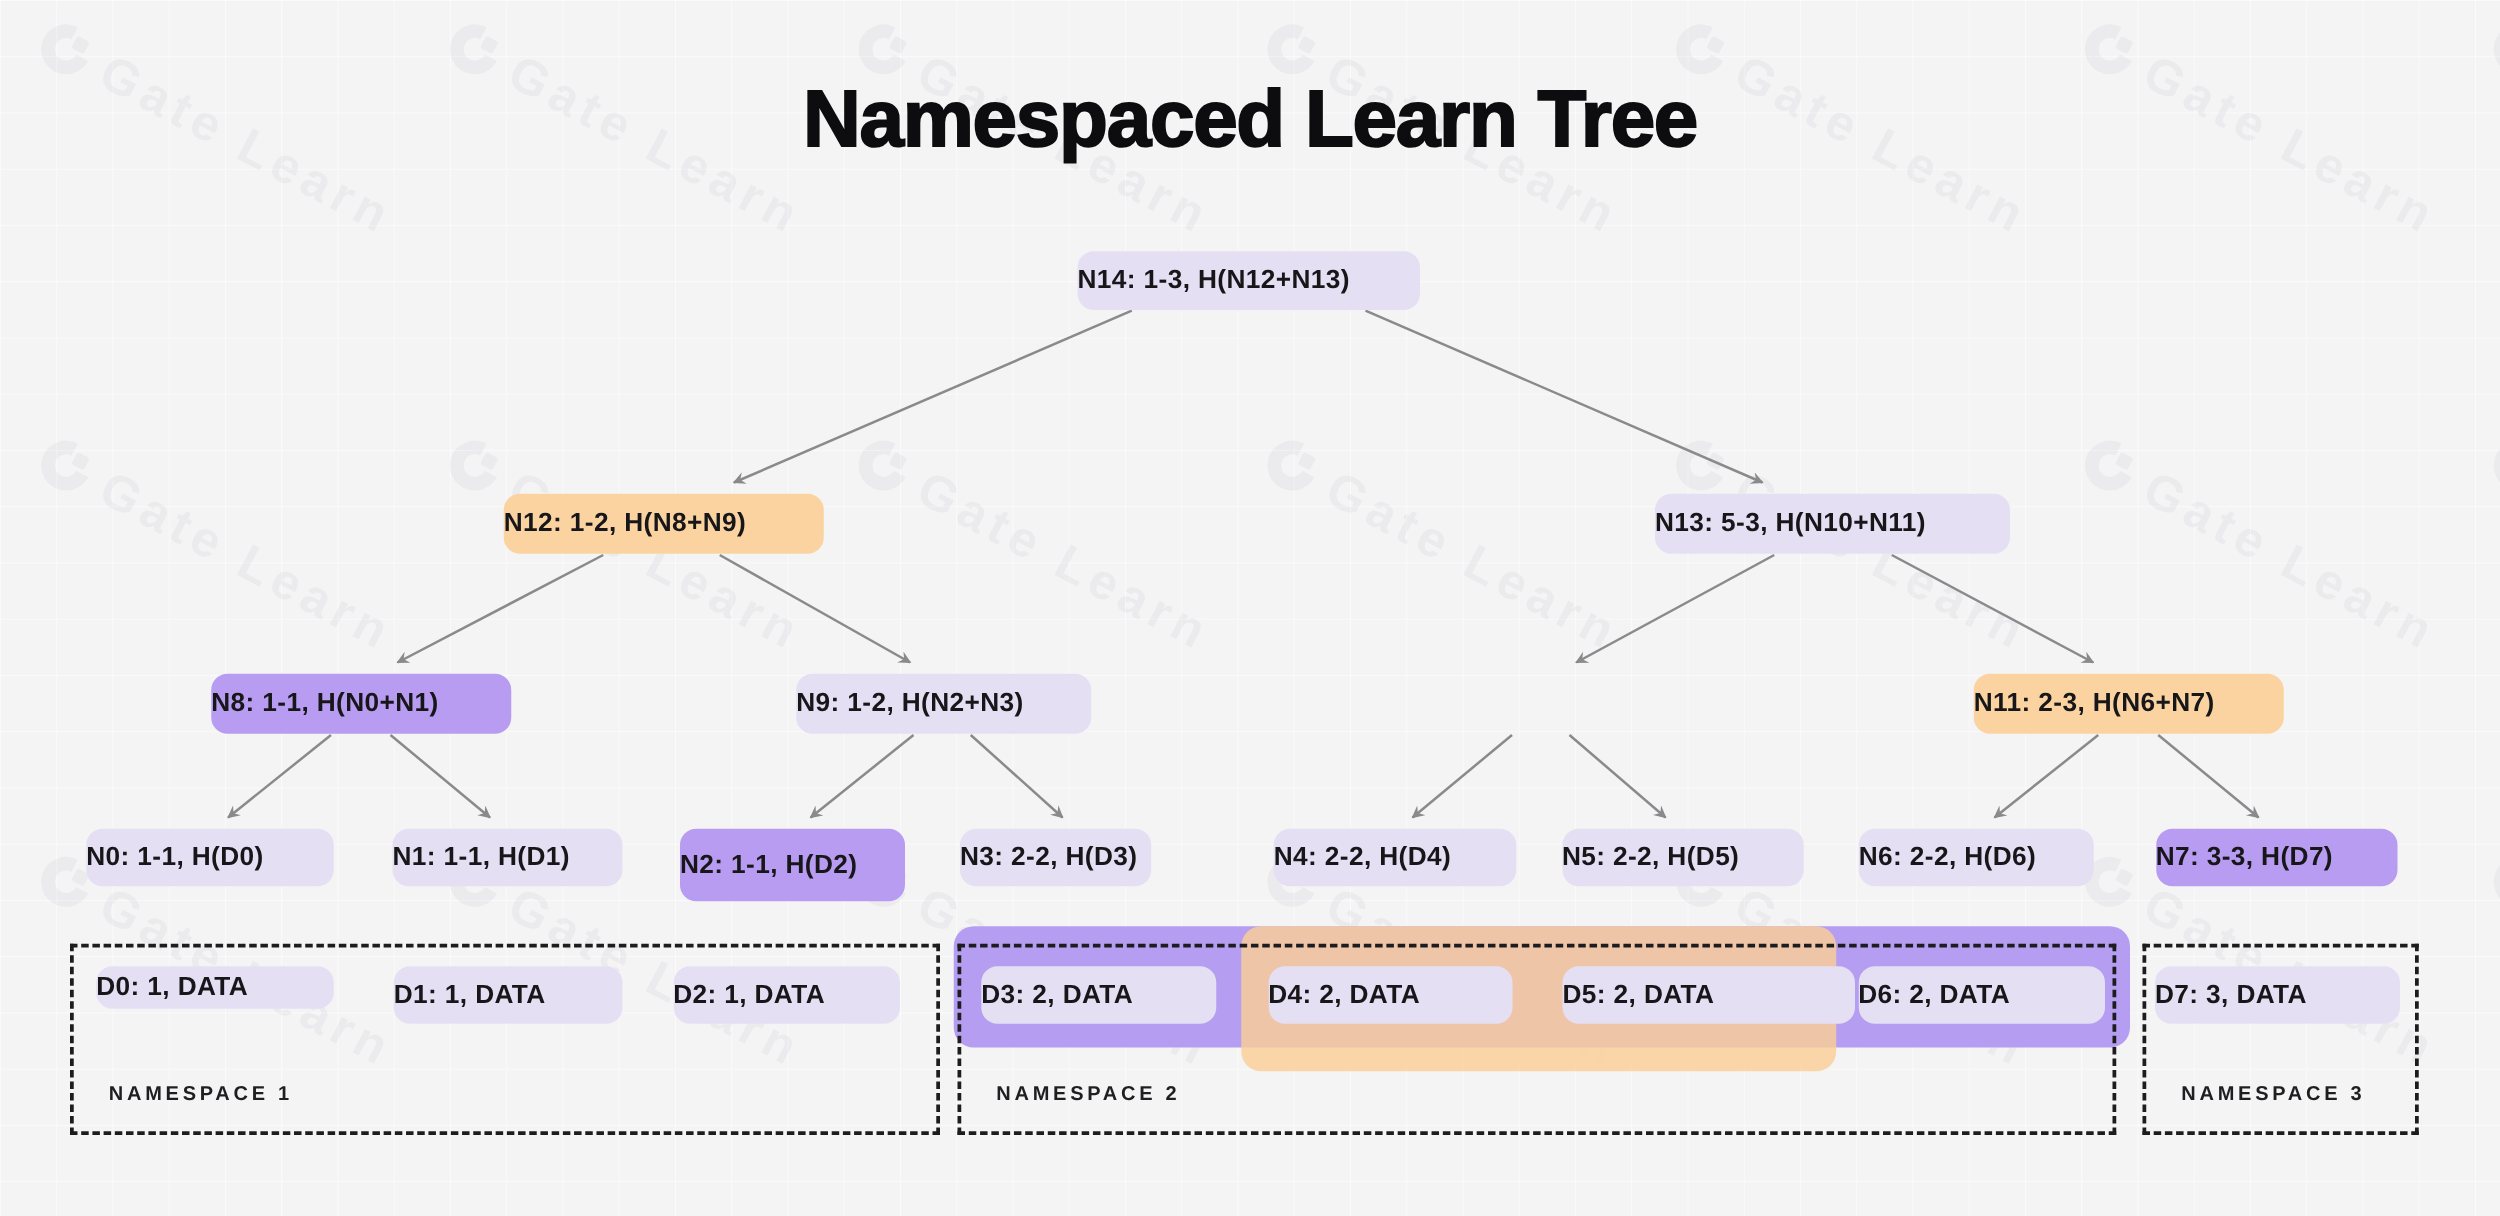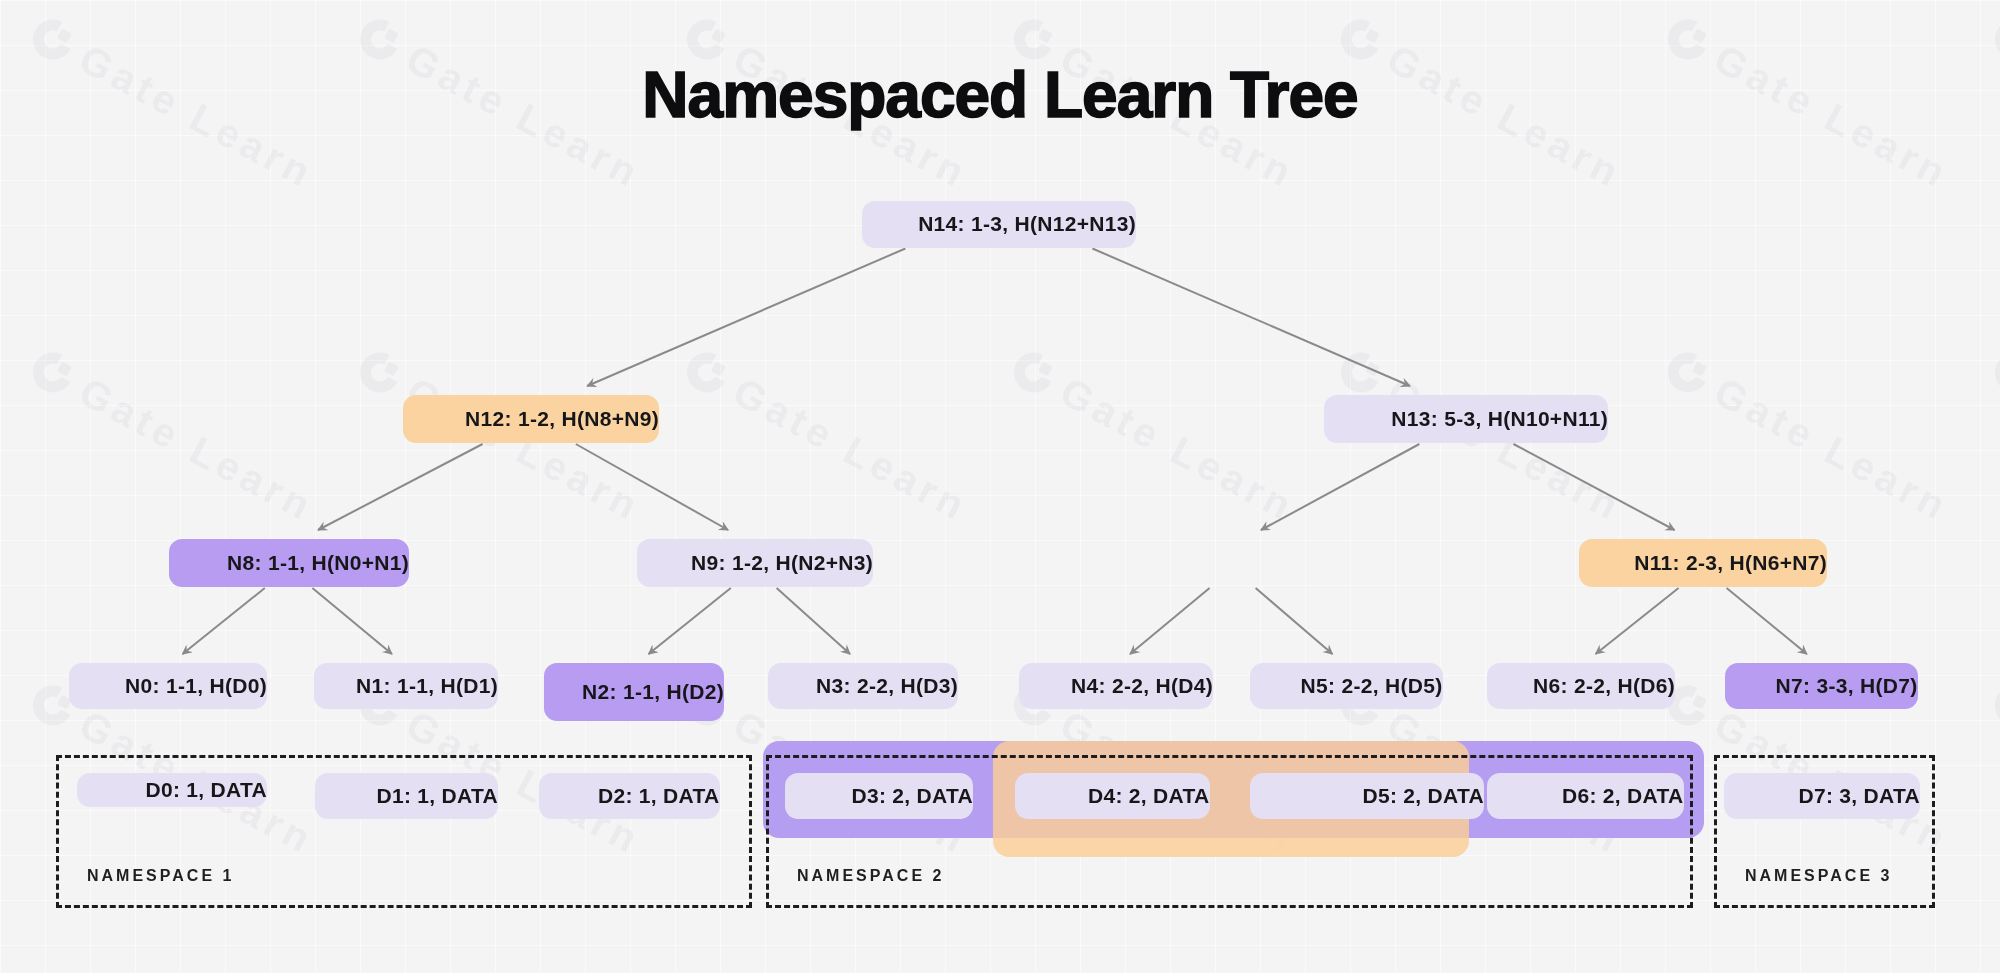--- a/index.html
+++ b/index.html
@@ -38,21 +38,21 @@
     box-sizing:border-box;background:transparent;
   }
   .ns-label{
     position:absolute;left:28px;bottom:20px;
     font-size:16px;font-weight:700;letter-spacing:3px;color:#1f1f22;
   }
   
   #edges{position:absolute;z-index:2;left:0;top:0;}
   
   .node{
-    position:absolute;z-index:4;display:flex;align-items:center;justify-content:flex-end;
+    position:absolute;z-index:4;display:flex;align-items:center;justify-content:flex-start;
     border-radius:13px;box-sizing:border-box;
     font-size:21px;font-weight:700;letter-spacing:.3px;color:var(--text,#17171a);
     white-space:nowrap;
   }
   .v-lavender{background:var(--lavender,#e5dff3);}
   .v-purple{background:var(--purple,#b89cf2);}
   .v-orange{background:var(--orange,#fbd3a1);}
 </style>
 </head>
 <body>
@@ -255,21 +255,21 @@
     </div>
     <div class="node v-lavender" style="left: 69px; top: 663px; width: 198px; height: 46px;">
       <span>N0: 1-1, H(D0)</span>
     </div>
     <div class="node v-lavender" style="left: 314px; top: 663px; width: 184px; height: 46px;">
       <span>N1: 1-1, H(D1)</span>
     </div>
     <div class="node v-purple" style="left: 544px; top: 663px; width: 180px; height: 58px;">
       <span>N2: 1-1, H(D2)</span>
     </div>
-    <div class="node v-lavender" style="left: 768px; top: 663px; width: 190px; height: 46px;">
+    <div class="node v-lavender" style="left: 768px; top: 663px; width: 153px; height: 46px;">
       <span>N3: 2-2, H(D3)</span>
     </div>
     <div class="node v-lavender" style="left: 1019px; top: 663px; width: 194px; height: 46px;">
       <span>N4: 2-2, H(D4)</span>
     </div>
     <div class="node v-lavender" style="left: 1249.5px; top: 663px; width: 193px; height: 46px;">
       <span>N5: 2-2, H(D5)</span>
     </div>
     <div class="node v-lavender" style="left: 1487px; top: 663px; width: 188px; height: 46px;">
       <span>N6: 2-2, H(D6)</span>

